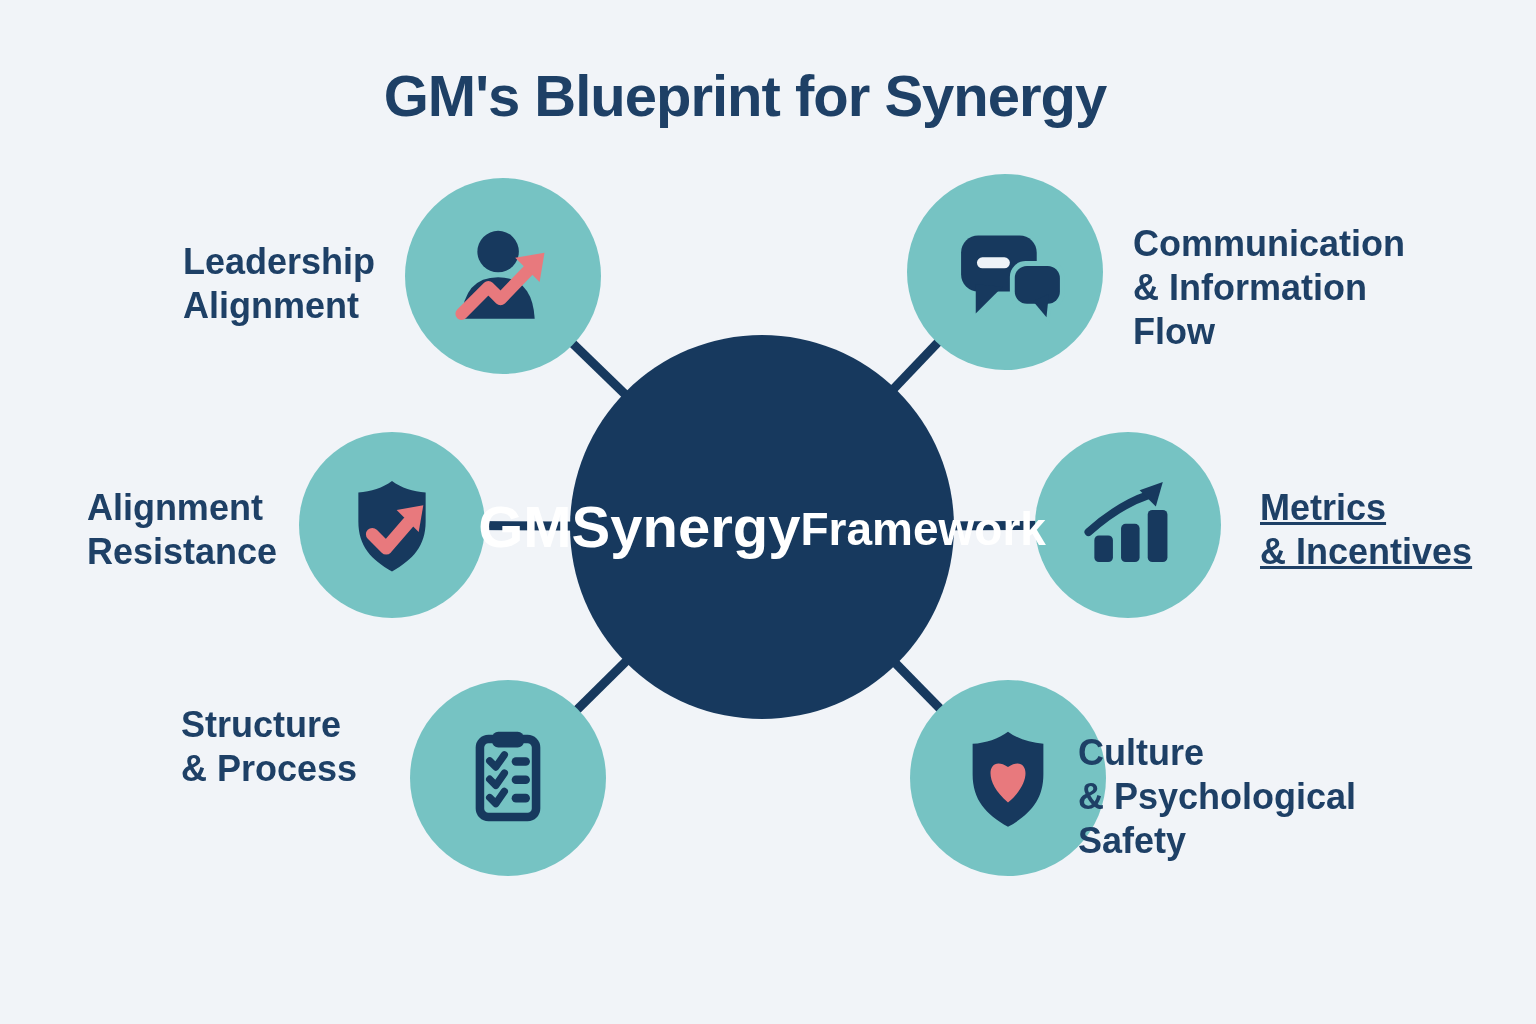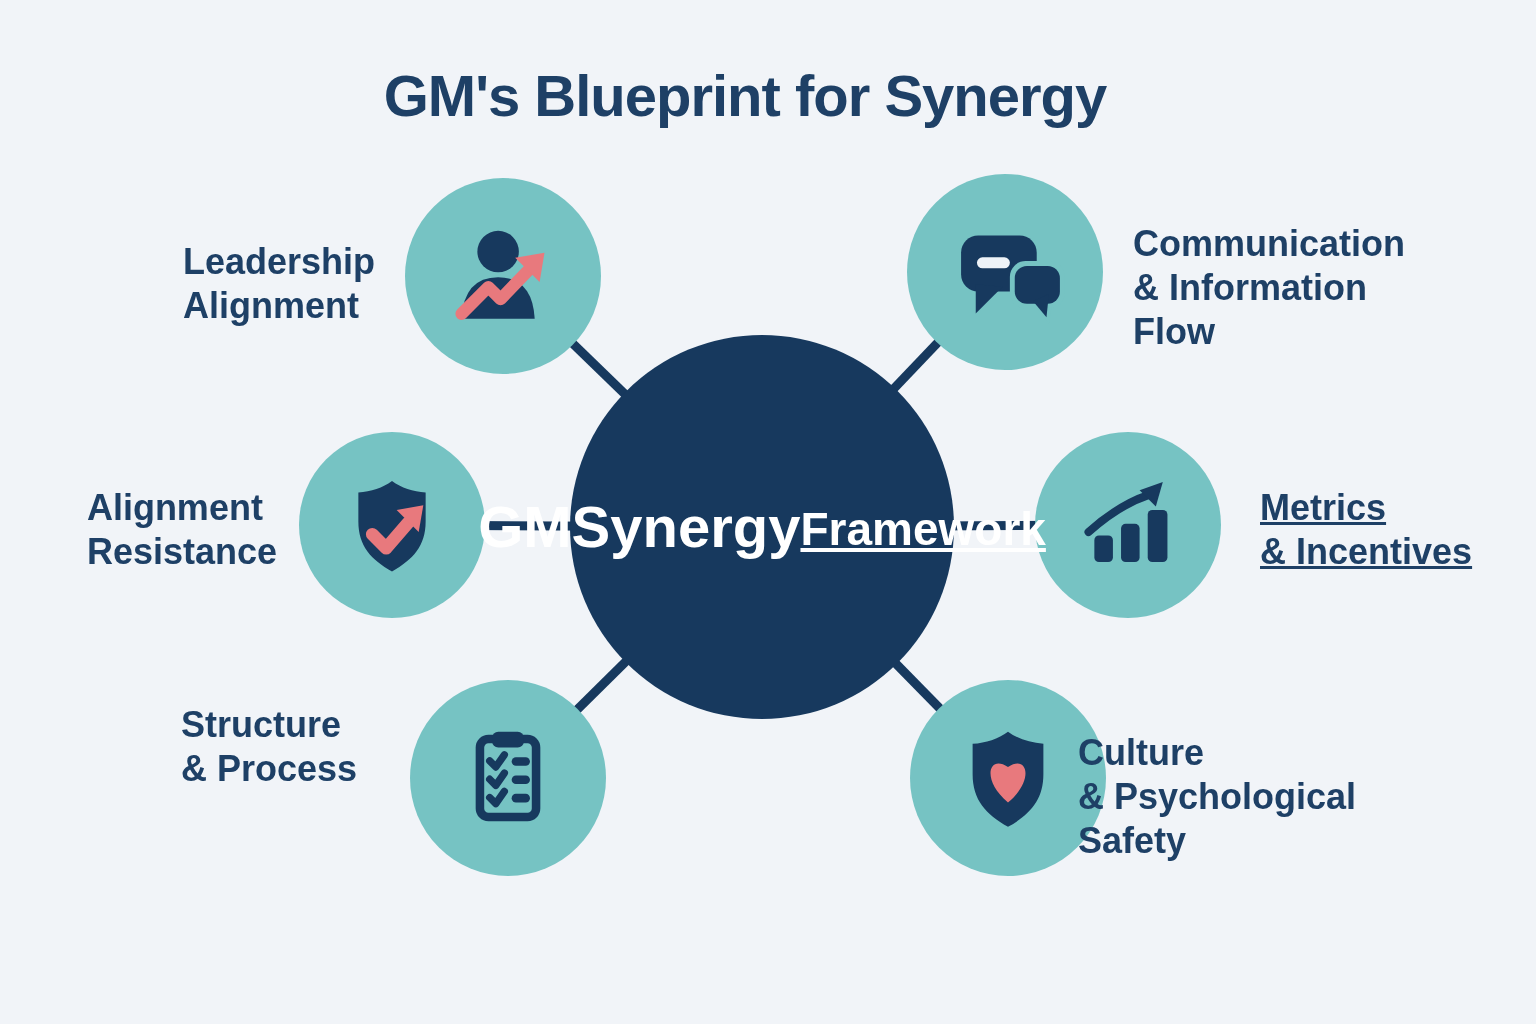--- a/index.html
+++ b/index.html
@@ -31,21 +31,21 @@
   }
   .connectors{position:absolute;left:0;top:0;}
   .hub{
     position:absolute;left:570px;top:335px;
     width:384px;height:384px;border-radius:50%;
     background:var(--c-navy);
     display:flex;flex-direction:row;align-items:center;justify-content:center;
     color:var(--c-white);text-align:center;
   }
   .hub .l1,.hub .l2{font-size:58px;font-weight:700;line-height:1.07;}
-  .hub .l3{font-size:46px;font-weight:700;line-height:1.15;margin-top:4px;text-decoration:underline;}
+  .hub .l3{font-size:46px;font-weight:700;line-height:1.15;margin-top:4px;}
   .node{
     position:absolute;border-radius:50%;
     background:var(--c-teal);
     display:flex;align-items:center;justify-content:center;
   }
   .node svg{display:block;}
   .pos-tl{left:405px;top:178px;width:196px;height:196px;}
   .pos-tr{left:907px;top:174px;width:196px;height:196px;}
   .pos-ml{left:299px;top:432px;width:186px;height:186px;}
   .pos-mr{left:1035px;top:432px;width:186px;height:186px;}

